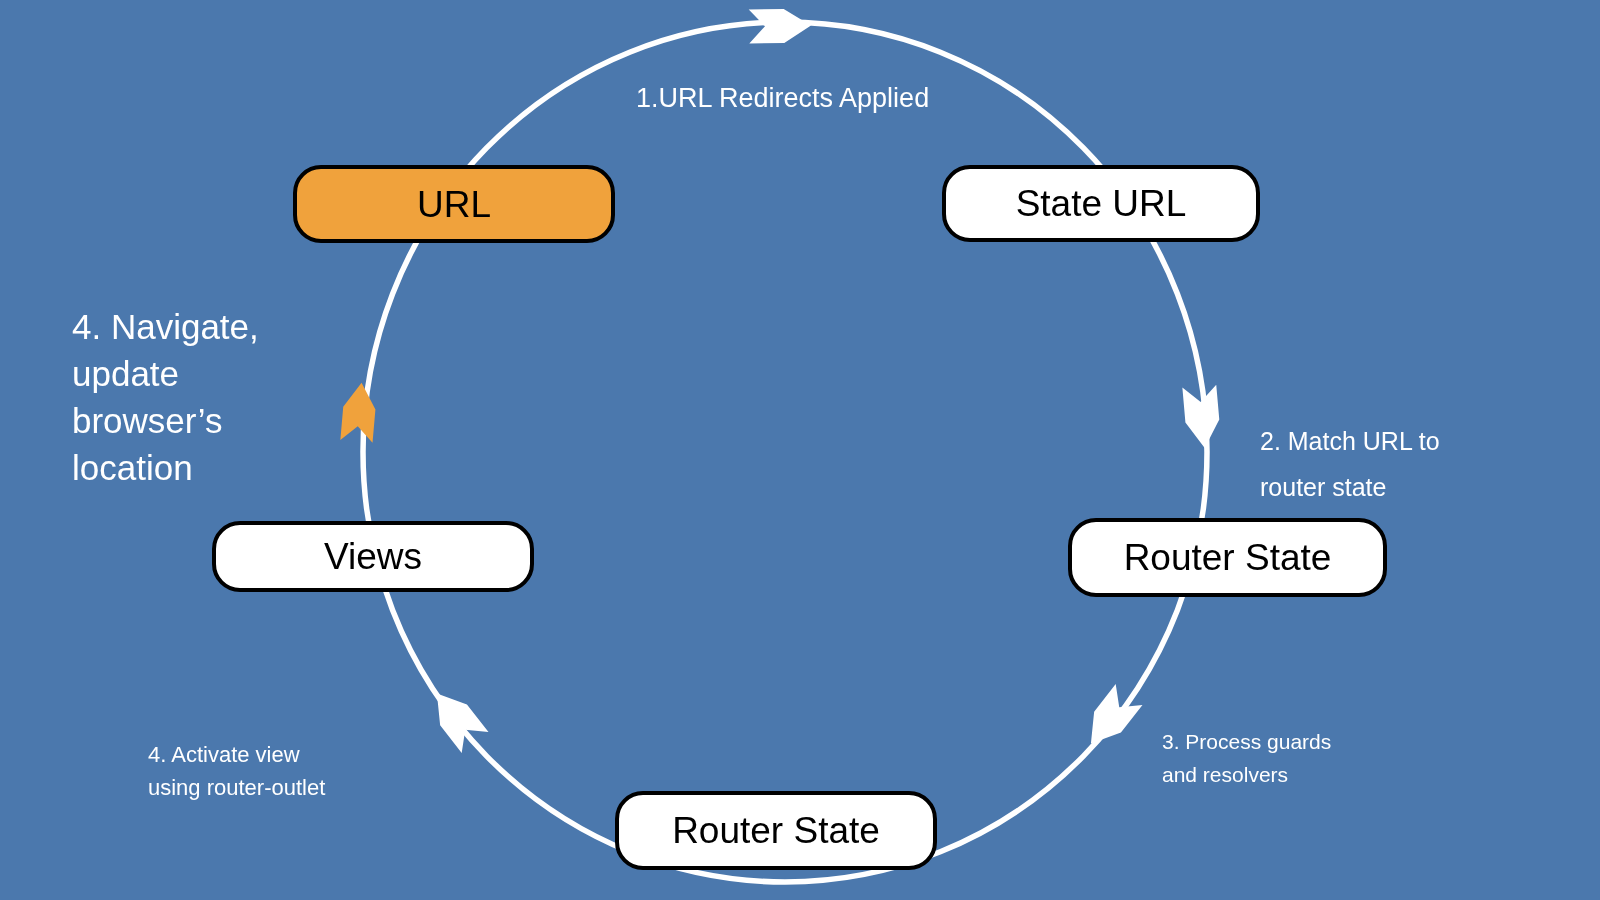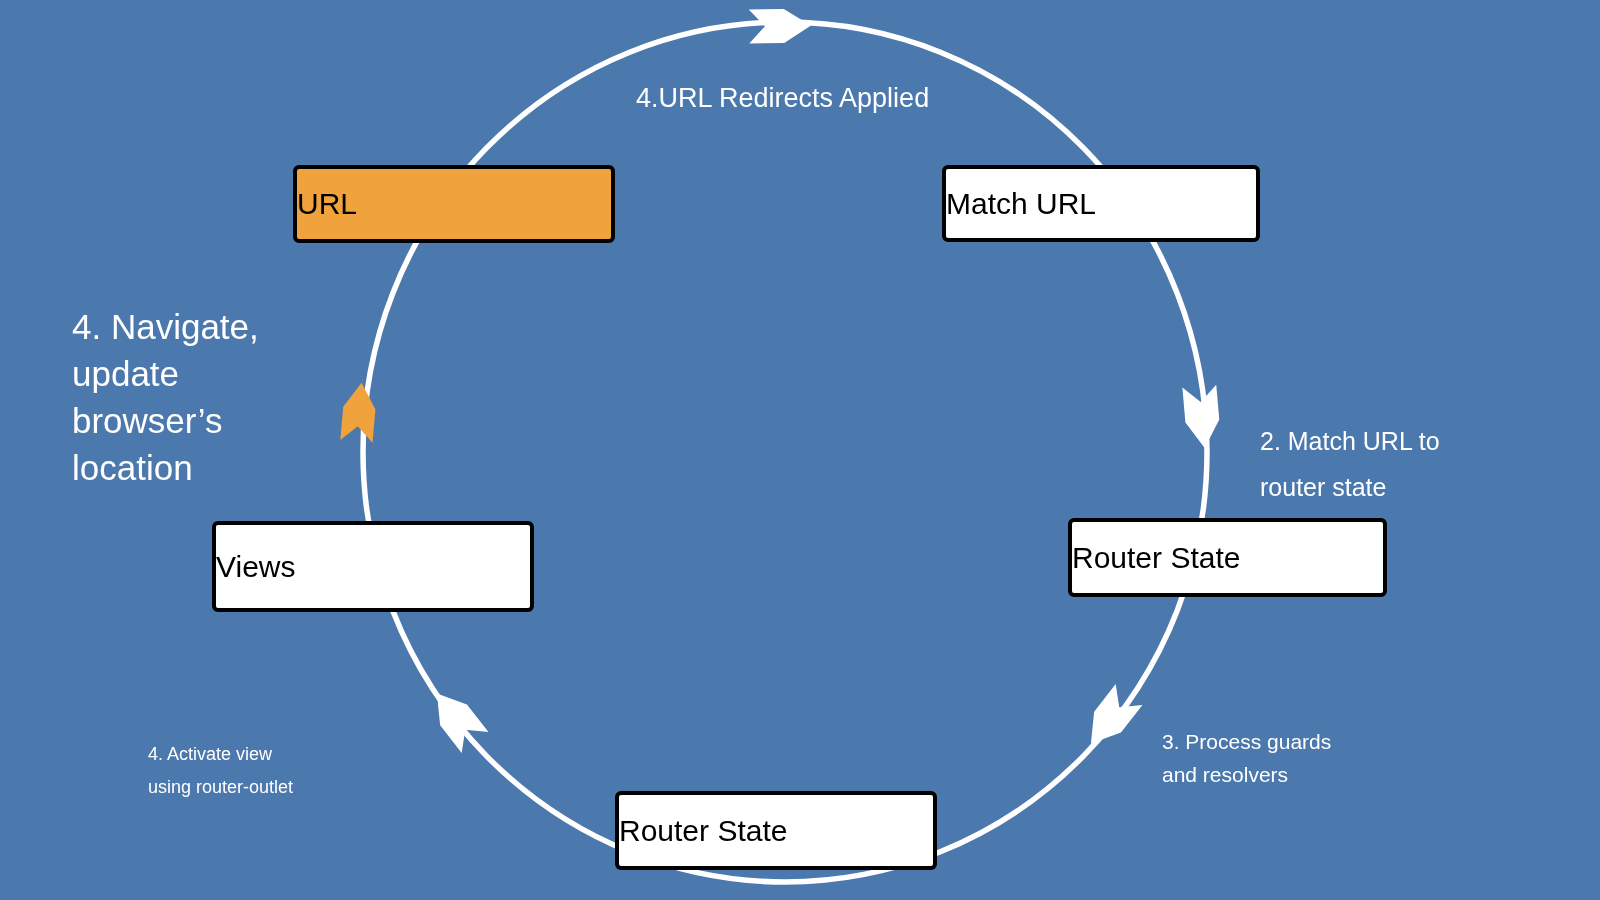--- a/index.html
+++ b/index.html
@@ -30,45 +30,45 @@
   }
   .ring-path { fill: none; stroke: var(--ring); stroke-width: 5.5; }
   .arrow-white { fill: var(--ring); }
   .arrow-accent { fill: var(--accent-orange); }
 
   .node {
     position: absolute;
     box-sizing: border-box;
     display: flex;
     align-items: center;
-    justify-content: flex-start;
+    justify-content: center;
     background: var(--node-fill);
     border: 4px solid var(--node-border);
-    border-radius: 6px;
+    border-radius: 28px;
     color: var(--text-dark);
-    font-size: 30px;
+    font-size: 37px;
     line-height: 1;
   }
   .node--accent { background: var(--accent-orange); }
 
   #node-url                { left: 293px; top: 165px; width: 322px; height: 78px; }
   #node-final-url          { left: 942px; top: 165px; width: 318px; height: 77px; }
   #node-router-state-right { left: 1068px; top: 518px; width: 319px; height: 79px; }
   #node-router-state-bottom{ left: 615px; top: 791px; width: 322px; height: 79px; }
-  #node-views              { left: 212px; top: 521px; width: 322px; height: 91px; }
+  #node-views              { left: 212px; top: 521px; width: 322px; height: 71px; }
 
   .step-label {
     position: absolute;
     color: var(--text-light);
     white-space: pre-line;
   }
   #step-1 { left: 636px;  top: 82px;  font-size: 27px; line-height: 33px; }
   #step-2 { left: 1260px; top: 406px; font-size: 25px; line-height: 46px; margin-top: 12px; }
   #step-3 { left: 1162px; top: 725px; font-size: 21px; line-height: 33px; }
-  #step-4 { left: 148px;  top: 738px; font-size: 18px; line-height: 33px; }
+  #step-4 { left: 148px;  top: 738px; font-size: 22px; line-height: 33px; }
   #step-5 { left: 72px;   top: 303px; font-size: 35px; line-height: 47px; }
 </style>
 </head>
 <body>
 
 <div class="canvas">
 
   <svg class="ring-layer" viewBox="0 0 1600 900" aria-hidden="true">
     <ellipse class="ring-path" cx="785" cy="452" rx="422" ry="430"></ellipse>
 
@@ -87,36 +87,36 @@
     <g transform="translate(359,412) rotate(-85) scale(0.95)">
       <polygon class="arrow-accent" points="-31,-17 4,-17 31,0 4,17 -31,17 -15,0"></polygon>
     </g>
   </svg>
 
   <div class="node node--accent" id="node-url">
     <span>URL</span>
   </div>
 
   <div class="node" id="node-final-url">
-    <span>Match URL</span>
+    <span>State URL</span>
   </div>
 
   <div class="node" id="node-router-state-right">
     <span>Router State</span>
   </div>
 
   <div class="node" id="node-router-state-bottom">
     <span>Router State</span>
   </div>
 
   <div class="node" id="node-views">
     <span>Views</span>
   </div>
 
-  <div class="step-label" id="step-1">4.URL Redirects Applied</div>
+  <div class="step-label" id="step-1">1.URL Redirects Applied</div>
   <div class="step-label" id="step-2">2. Match URL to
 router state</div>
   <div class="step-label" id="step-3">3. Process guards
 and resolvers</div>
   <div class="step-label" id="step-4">4. Activate view
 using router-outlet</div>
   <div class="step-label" id="step-5">4. Navigate,
 update
 browser’s
 location</div>

